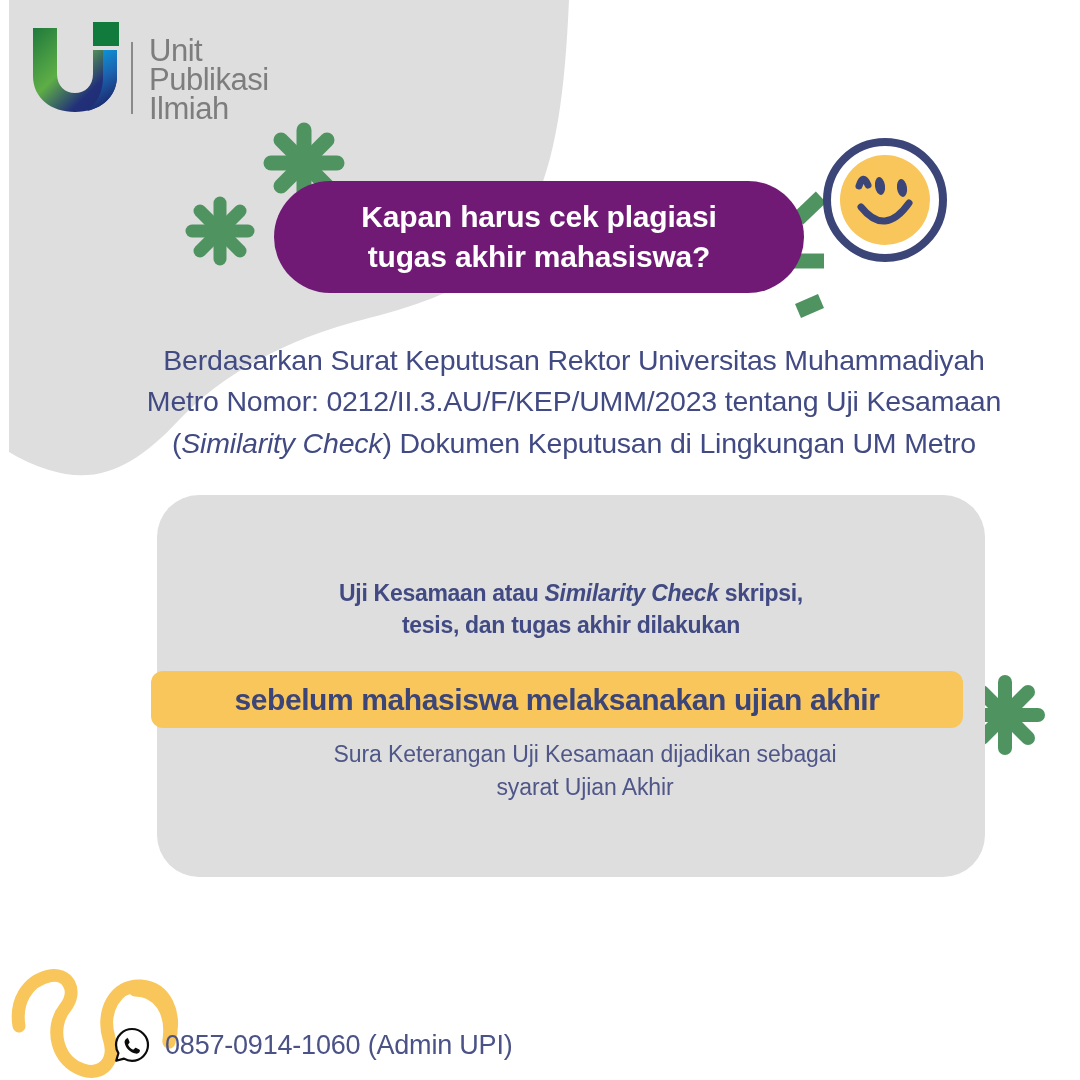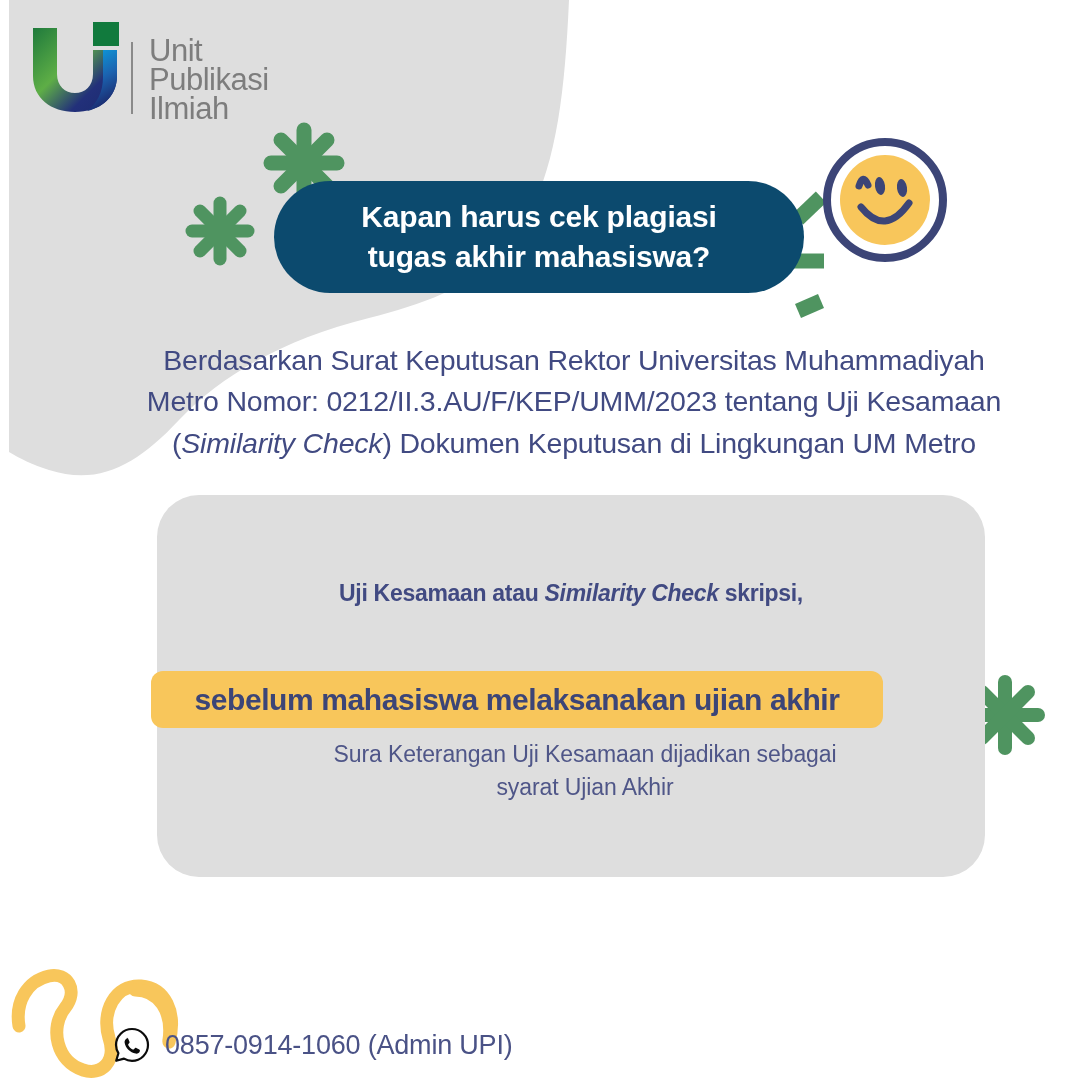--- a/index.html
+++ b/index.html
@@ -26,21 +26,21 @@
     position:absolute; left:122px; top:17px;
     color:#7d7d7d; font-size:31px; line-height:0.93; letter-spacing:-0.5px;
     font-family:"Liberation Sans", sans-serif;
     white-space:nowrap;
   }
   #logo-text div { display:block; }
 
   
   #title-pill {
     position:absolute; left:265px; top:181px; width:530px; height:112px;
-    background:#0c4a6e; border-radius:56px;
+    background:#701a75; border-radius:56px;
     display:flex; flex-direction:column; align-items:center; justify-content:center;
   }
   #title-pill .tline {
     color:#ffffff; font-size:30px; font-weight:bold; line-height:1.32;
     letter-spacing:-0.2px; white-space:nowrap;
   }
 
   
   #intro {
     position:absolute; left:60px; top:340px; width:1010px;
@@ -57,21 +57,21 @@
   }
   #card-head {
     position:absolute; left:0; top:83px; width:828px; text-align:center;
     color:#414a82; font-size:23px; font-weight:bold; line-height:1.38;
     letter-spacing:-0.3px;
   }
   #card-head .cl { display:block; white-space:nowrap; }
   #card-head i { font-style:italic; }
 
   #highlight {
-    position:absolute; left:-6px; top:176px; width:732px; height:57px;
+    position:absolute; left:-6px; top:176px; width:812px; height:57px;
     background:#f8c65b; border-radius:12px;
     display:flex; align-items:center; justify-content:center;
   }
   #highlight-text {
     color:#3c4577; font-size:30px; font-weight:bold; letter-spacing:-0.4px;
     white-space:nowrap;
   }
 
   #card-sub {
     position:absolute; left:0; top:243px; width:828px; text-align:center;
@@ -195,20 +195,21 @@
 
   <div id="intro">
     <span class="il">Berdasarkan Surat Keputusan Rektor Universitas Muhammadiyah</span>
     <span class="il">Metro Nomor: 0212/II.3.AU/F/KEP/UMM/2023 tentang Uji Kesamaan</span>
     <span class="il"><span>(</span><i>Similarity Check</i><span>) Dokumen Keputusan di Lingkungan UM Metro</span></span>
   </div>
 
   <div id="card">
     <div id="card-head">
       <span class="cl"><span>Uji Kesamaan atau </span><i>Similarity Check</i><span> skripsi,</span></span>
+      <span class="cl">tesis, dan tugas akhir dilakukan</span>
     </div>
 
     <div id="highlight">
       <span id="highlight-text">sebelum mahasiswa melaksanakan ujian akhir</span>
     </div>
 
     <div id="card-sub">
       <span class="sl">Sura Keterangan Uji Kesamaan dijadikan sebagai</span>
       <span class="sl">syarat Ujian Akhir</span>
     </div>

